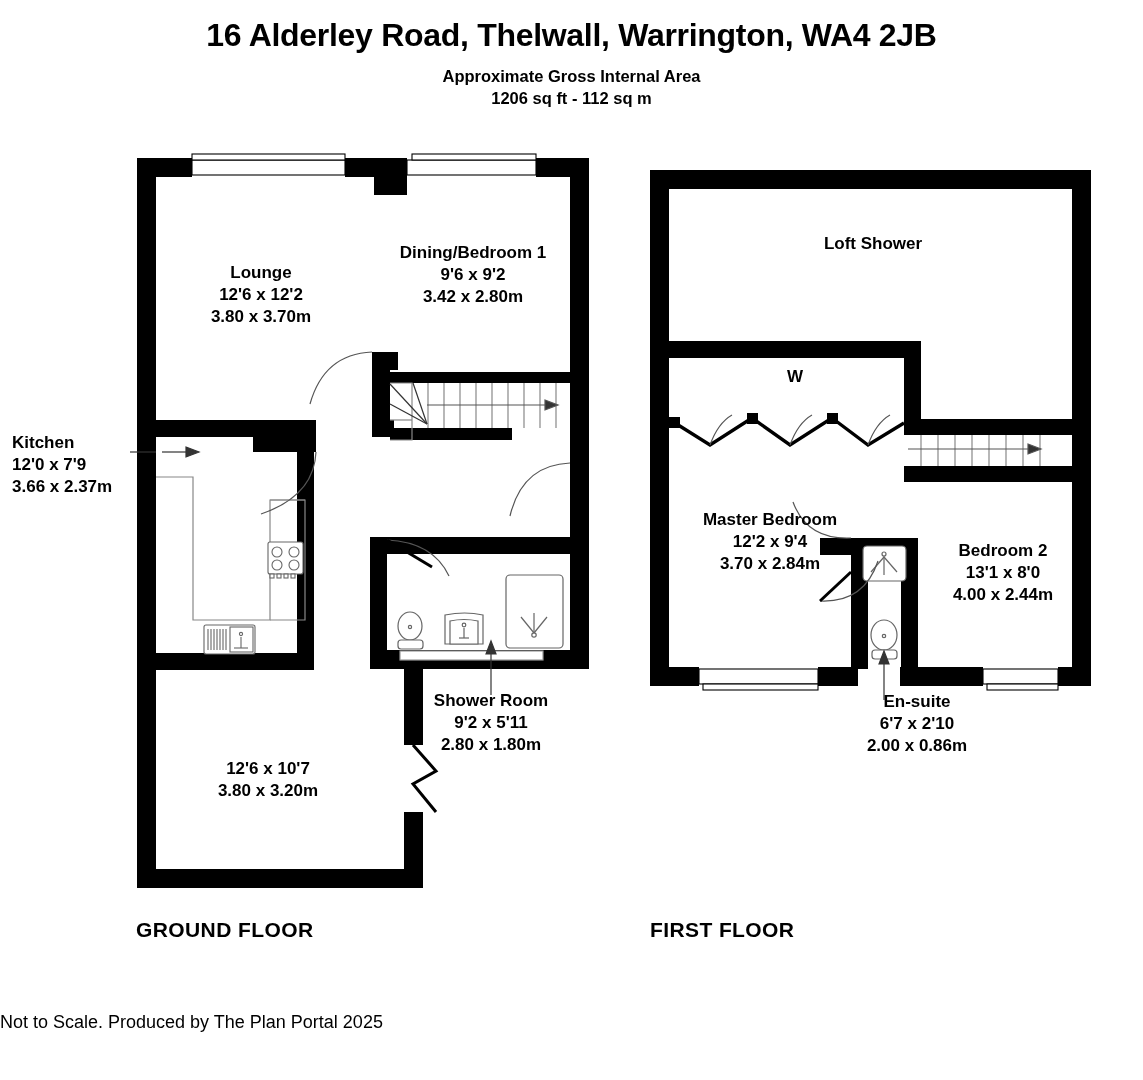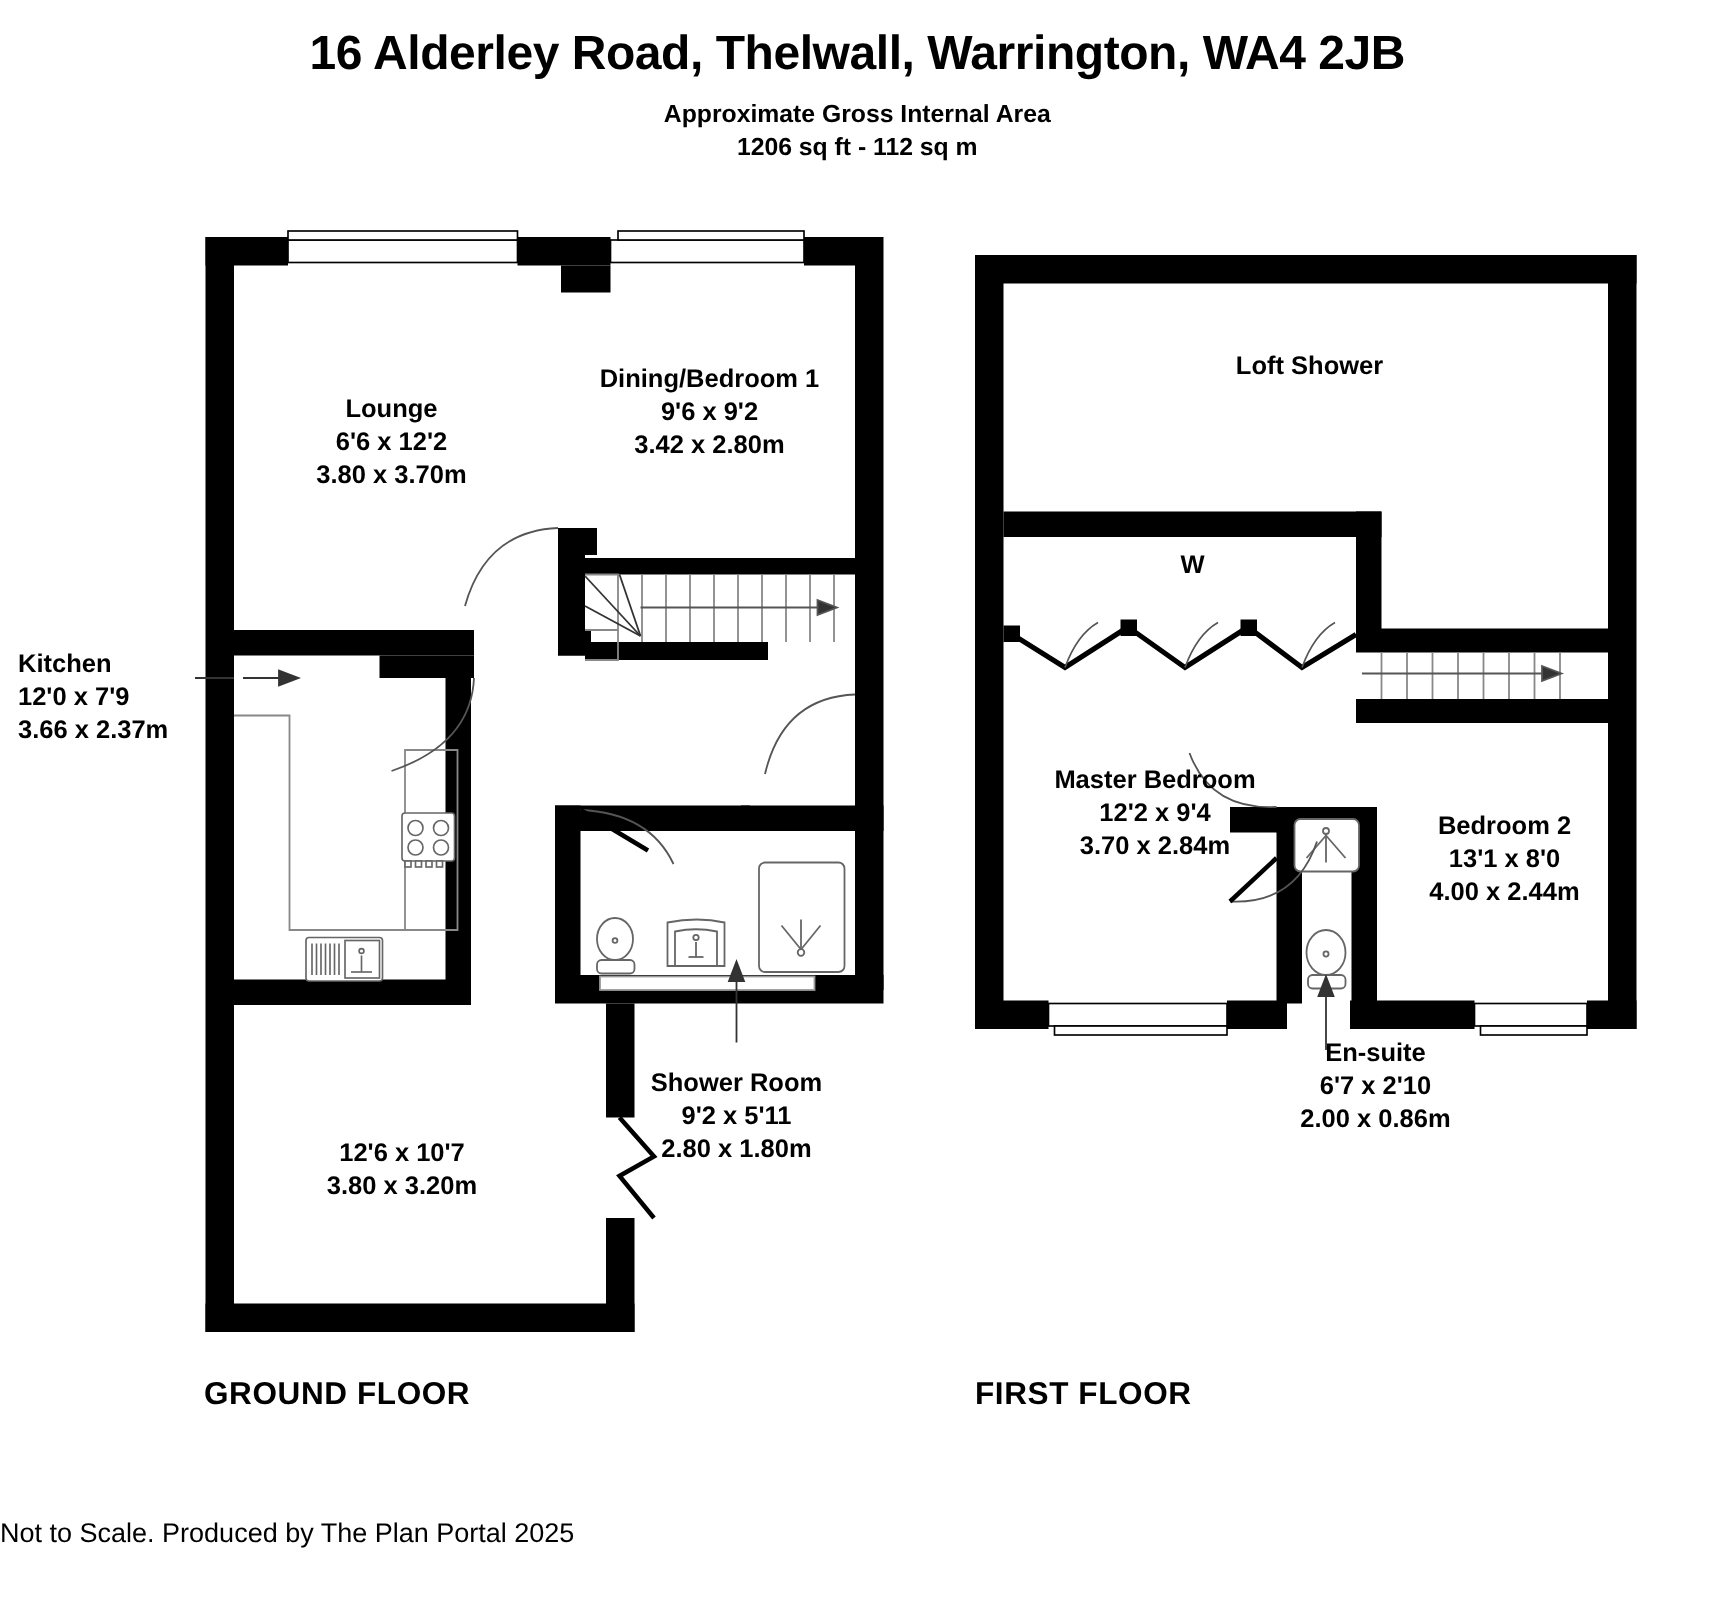--- a/index.html
+++ b/index.html
@@ -85,21 +85,21 @@
     display: block;
   }
 
   .label-left { text-align: left; }
 
   
   #label-lounge        { left: 185px;  top: 262px;  width: 152px; }
   #label-dining        { left: 385px;  top: 242px;  width: 176px; }
   #label-kitchen       { left: 12px;   top: 432px;  width: 140px; text-align: left; }
   #label-rear-room     { left: 160px;  top: 758px;  width: 216px; }
-  #label-shower        { left: 420px;  top: 690px;  width: 142px; margin-top: 21px; }
+  #label-shower        { left: 420px;  top: 690px;  width: 142px; }
   #label-loft          { left: 760px;  top: 233px;  width: 226px; }
   #label-w             { left: 760px;  top: 366px;  width: 70px;  }
   #label-master        { left: 690px;  top: 509px;  width: 160px; }
   #label-bed2          { left: 938px;  top: 540px;  width: 130px; }
   #label-ensuite       { left: 828px;  top: 691px;  width: 178px; }
 
   
   #footer {
     position: absolute;
     left: 0;
@@ -410,21 +410,21 @@
   <g stroke="#333333" stroke-width="1.2" fill="#333333">
     <line x1="491" y1="695" x2="491" y2="648"></line>
     <polygon points="486,654 491,641 496,654"></polygon>
   </g>
 
 </svg>
 </div>
 
 <div class="room-label" id="label-lounge">
   <span class="rl-name">Lounge</span>
-  <span class="rl-imp">6'6 x 12'2</span>
+  <span class="rl-imp">12'6 x 12'2</span>
   <span class="rl-met">3.80 x 3.70m</span>
 </div>
 
 <div class="room-label" id="label-dining">
   <span class="rl-name">Dining/Bedroom 1</span>
   <span class="rl-imp">9'6 x 9'2</span>
   <span class="rl-met">3.42 x 2.80m</span>
 </div>
 
 <div class="room-label label-left" id="label-kitchen">

